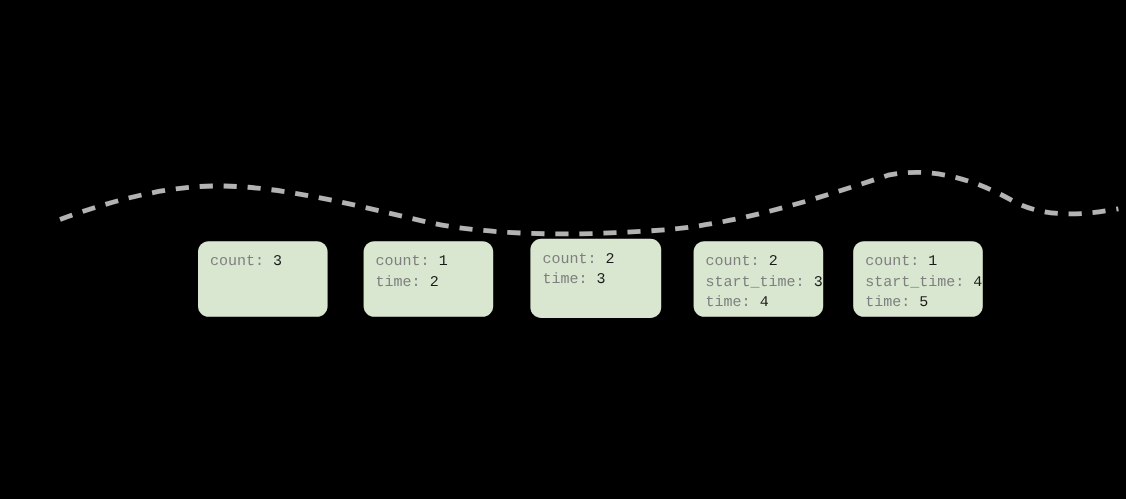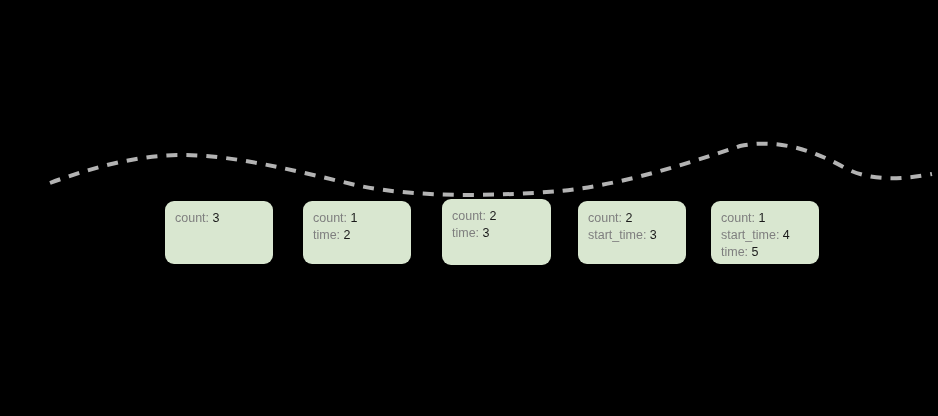--- a/index.html
+++ b/index.html
@@ -9,20 +9,21 @@
   }
   body {
     font-family: "Liberation Sans", sans-serif;
   }
   #stage {
     position: relative;
     width: 938px;
     height: 416px;
     background: #000000;
     overflow: hidden;
+    font-family: Liberation Mono, monospace;
   }
   #curve-layer {
     position: absolute;
     left: 0;
     top: 0;
     width: 938px;
     height: 416px;
   }
   .node-box {
     position: absolute;
@@ -61,20 +62,21 @@
         <div class="node-line"><span class="node-key">count:</span> <span class="node-val">1</span></div>
         <div class="node-line"><span class="node-key">time:</span> <span class="node-val">2</span></div>
       </div>
       <div class="node-box" style="left: 442px; top: 199px; width: 109px; height: 66px; background: rgb(217, 231, 208);">
         <div class="node-line"><span class="node-key">count:</span> <span class="node-val">2</span></div>
         <div class="node-line"><span class="node-key">time:</span> <span class="node-val">3</span></div>
       </div>
       <div class="node-box" style="left: 578px; top: 201px; width: 108px; height: 63px; background: rgb(217, 231, 208);">
         <div class="node-line"><span class="node-key">count:</span> <span class="node-val">2</span></div>
         <div class="node-line"><span class="node-key">start_time:</span> <span class="node-val">3</span></div>
+        <div class="node-line"><span class="node-key">time:</span> <span class="node-val">4</span></div>
       </div>
       <div class="node-box" style="left: 711px; top: 201px; width: 108px; height: 63px; background: rgb(217, 231, 208);">
         <div class="node-line"><span class="node-key">count:</span> <span class="node-val">1</span></div>
         <div class="node-line"><span class="node-key">start_time:</span> <span class="node-val">4</span></div>
         <div class="node-line"><span class="node-key">time:</span> <span class="node-val">5</span></div>
       </div>
     </div>
 
 </div>
 

